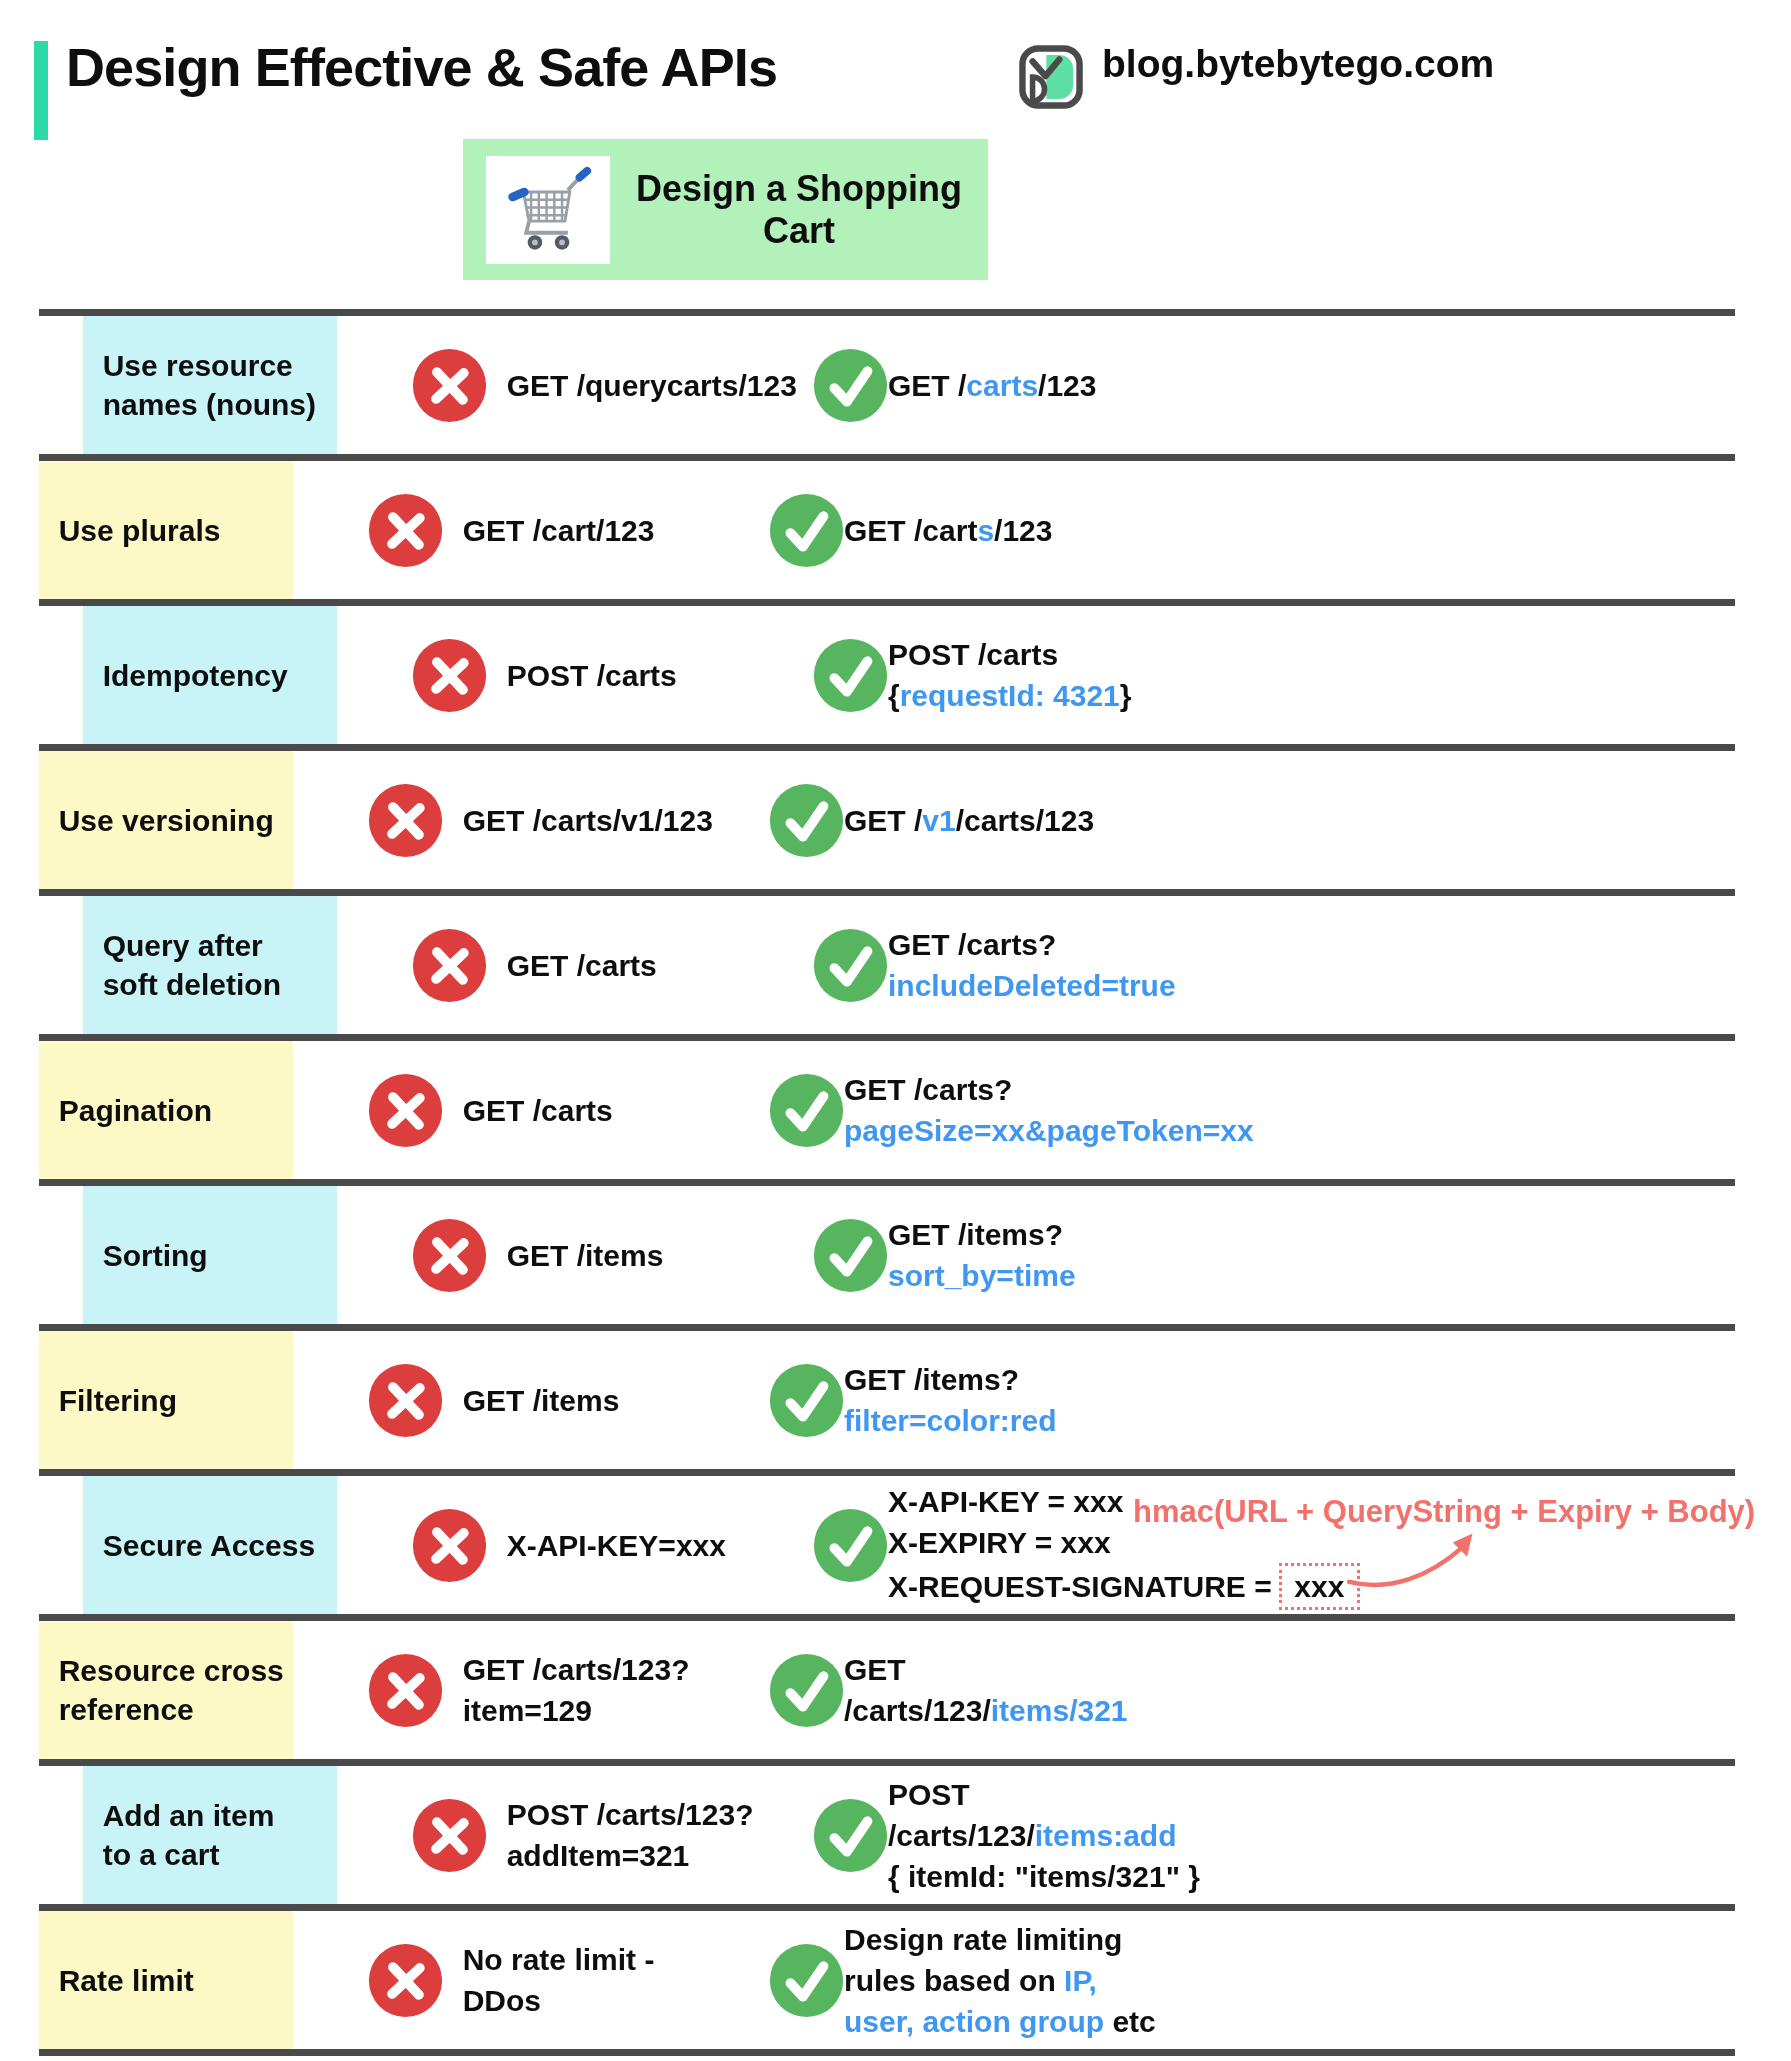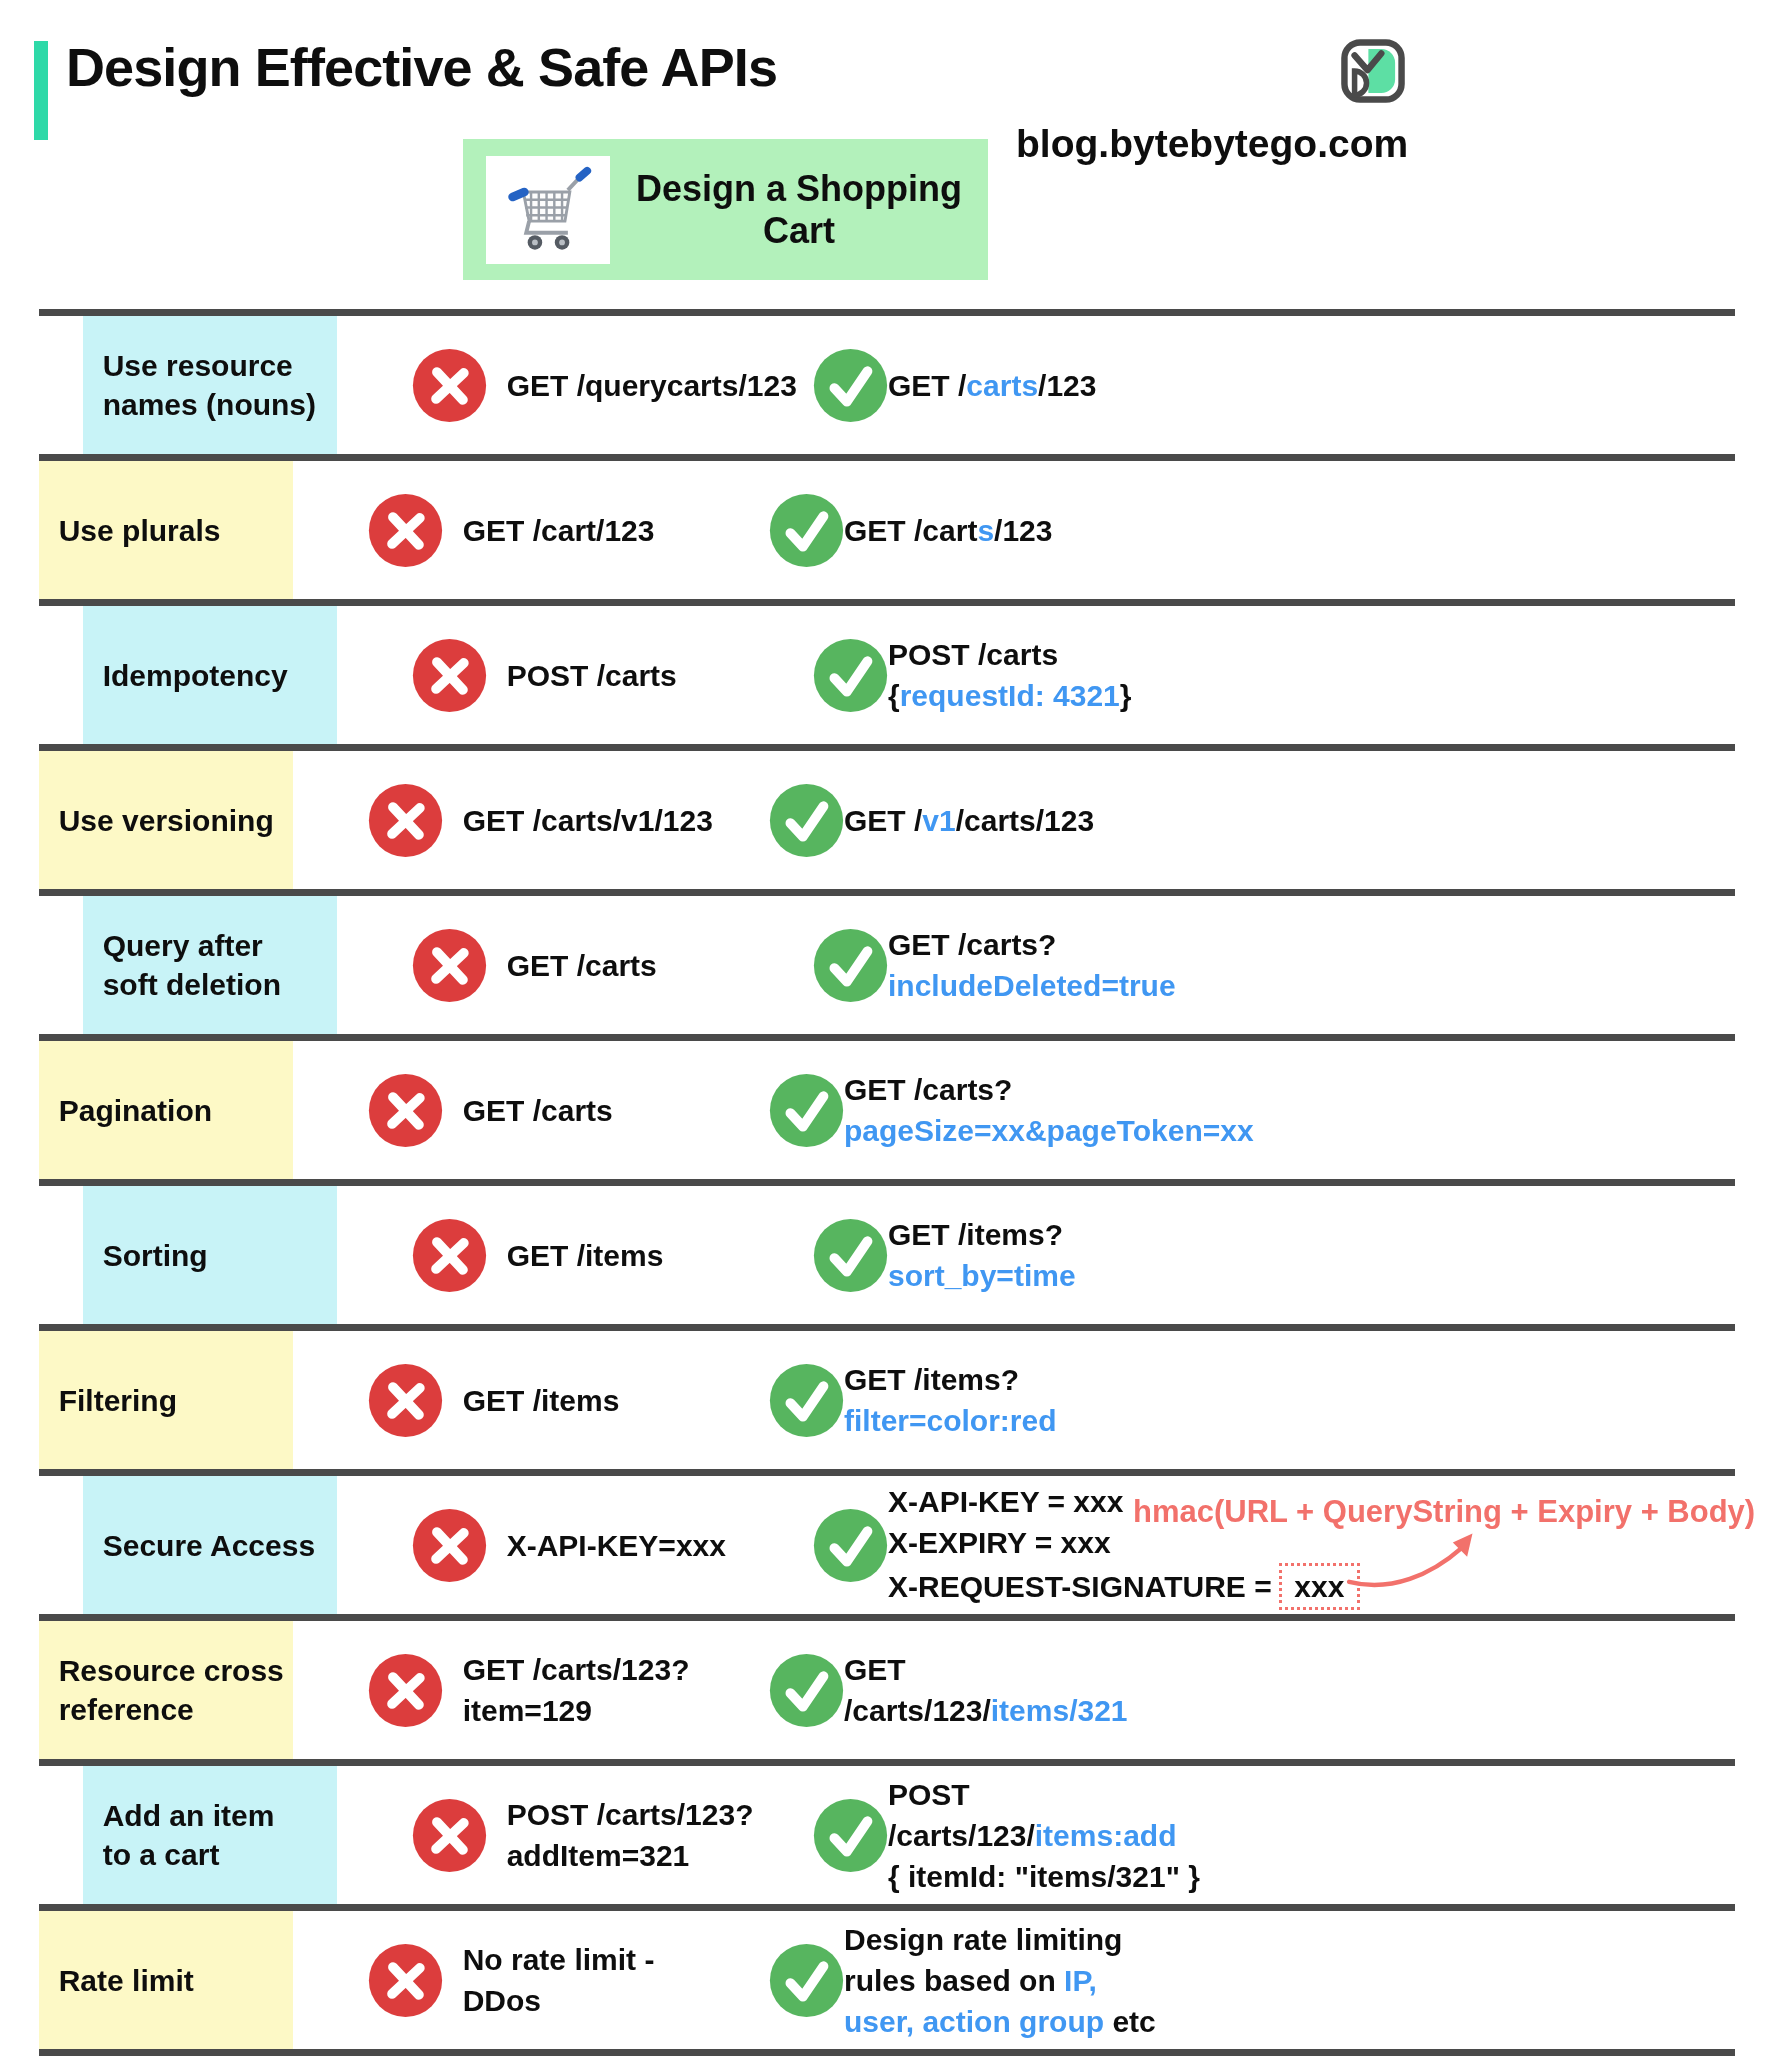--- a/index.html
+++ b/index.html
@@ -2,21 +2,21 @@
 <html style="--accent: #2ed9a8; --cyan: #c8f3f7; --yellow: #fdf9c6; --banner-green: #b3f1bb; --check-green: #57b55f; --cross-red: #dc3d3d; --blue: #4097f2; --salmon: #f2716b; --line: #4a4a4a; --ink: #0e0e0e;font-size:14.3px"><head>
 <meta charset="utf-8">
 <style>
   html,body{margin:0;padding:0;background:#ffffff;}
   .page{position:relative;width:1791px;height:2062px;background:#fff;overflow:hidden;
         font-family:"Liberation Sans", sans-serif;color:var(--ink);border-radius:30px;}
 
   
   .accent-bar{position:absolute;left:34px;top:41px;width:14.3px;height:99px;background:var(--accent);}
   .title{position:absolute;left:66px;top:36px;margin:0;font-size:54px;font-weight:800;letter-spacing:-0.9px;}
-  .site{position:absolute;left:1016px;top:36px;display:flex;align-items:flex-end;gap:16px;flex-direction:column;}
+  .site{position:absolute;left:1016px;top:42px;display:flex;align-items:flex-start;gap:16px;}
   .site svg{width:70px;height:70px;}
   .site-url{font-size:39px;font-weight:700;}
 
   
   .banner{position:absolute;left:463px;top:139px;width:525px;height:141px;background:var(--banner-green);
           display:flex;align-items:center;}
   .cart-box{margin-left:23px;width:124px;height:108px;background:#fff;display:flex;align-items:center;justify-content:center;}
   .cart-box svg{width:93px;height:93px;}
   .banner-label{flex:1;text-align:center;font-size:36px;font-weight:700;}
 

